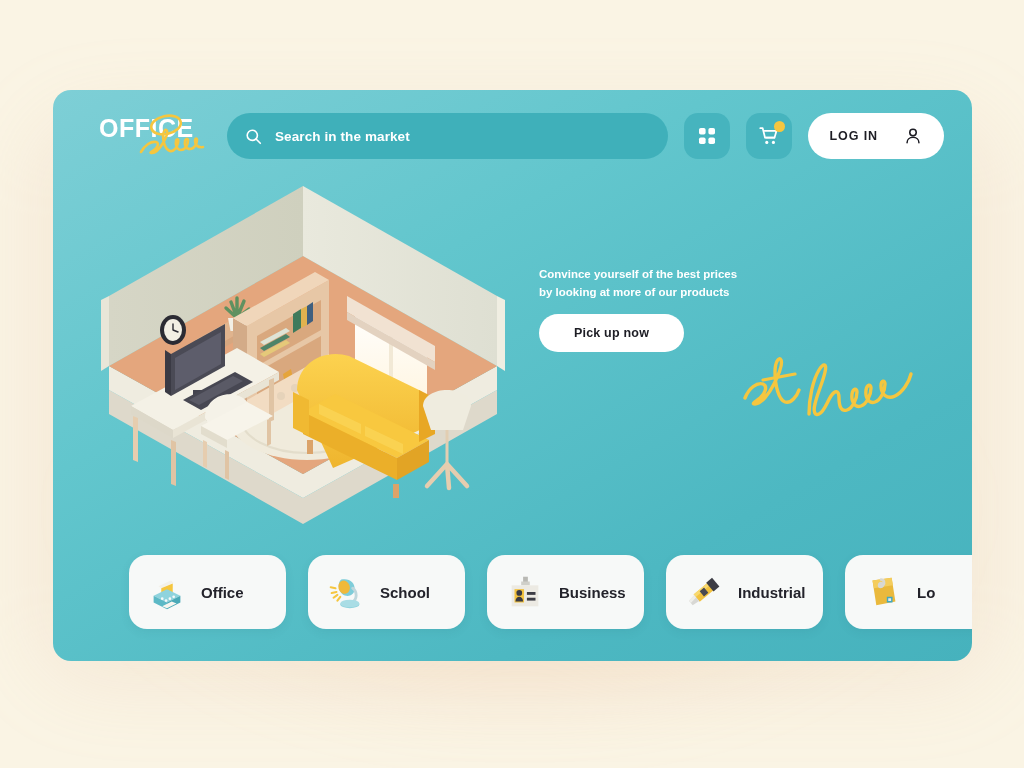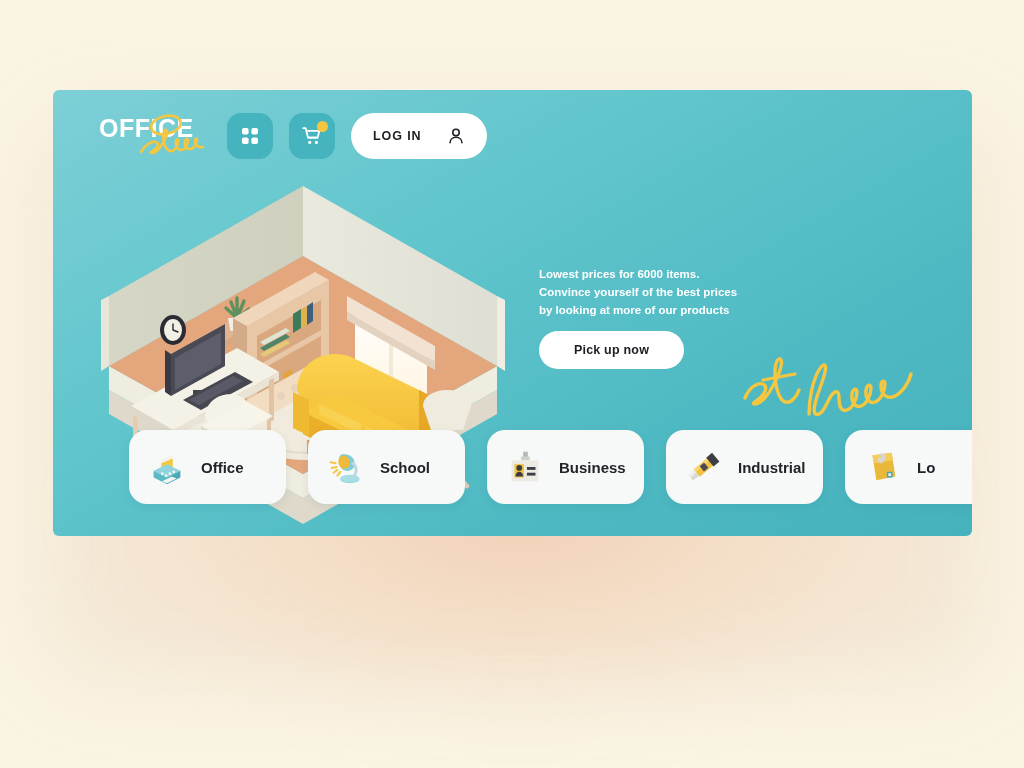--- a/index.html
+++ b/index.html
@@ -43,22 +43,22 @@
     filter: blur(40px);
     pointer-events: none;
   }
 
   
   .hero-card {
     position: absolute;
     left: 53px;
     top: 90px;
     width: 919px;
-    height: 446px;
-    border-radius: 6px;
+    height: 571px;
+    border-radius: 18px;
     background: linear-gradient(150deg, #7ecfd6 0%, #62c6cd 35%, #4db8c2 75%, #46b2bd 100%);
     overflow: hidden;
   }
 
   
   .topbar {
     position: absolute;
     left: 0; top: 0;
     width: 100%;
     height: 92px;
@@ -276,20 +276,27 @@
         <ellipse cx="33" cy="13" rx="15" ry="9" fill="none" stroke="#f5c63f" stroke-width="2.6" stroke-linecap="round" transform="rotate(-12 33 13)"></ellipse>
         <path d="M8 40 C12 33 18 29 23 30 C27 31 24 36 21 38 C18 40 16 41 19 41
                  C23 41 27 36 30 31 C33 26 35 22 34 19 C33 16 30 19 30 24
                  C30 31 33 38 37 39 C41 40 44 35 45 31 C46 27 44 26 43 29
                  C42 33 44 38 48 38 C52 38 55 33 55 29 C55 26 53 26 52 29
                  C51 33 53 37 57 37 C61 37 64 32 64 28 C64 26 62 26 62 29
                  C62 33 65 36 70 35" fill="none" stroke="#f5c63f" stroke-width="2.6" stroke-linecap="round" stroke-linejoin="round"></path>
       </svg>
     </div>
 
+    <div class="search-box">
+      <svg width="17" height="17" viewBox="0 0 20 20">
+        <circle cx="8.6" cy="8.6" r="6" fill="none" stroke="#ffffff" stroke-width="1.9"></circle>
+        <line x1="13" y1="13" x2="18" y2="18" stroke="#ffffff" stroke-width="1.9" stroke-linecap="round"></line>
+      </svg>
+      <span class="search-placeholder">Search in the market</span>
+    </div>
 
     <button class="icon-btn">
       <svg width="20" height="20" viewBox="0 0 20 20">
         <rect x="2" y="2" width="6.6" height="6.6" rx="1.8" fill="#ffffff"></rect>
         <rect x="11.4" y="2" width="6.6" height="6.6" rx="1.8" fill="#ffffff"></rect>
         <rect x="2" y="11.4" width="6.6" height="6.6" rx="1.8" fill="#ffffff"></rect>
         <rect x="11.4" y="11.4" width="6.6" height="6.6" rx="1.8" fill="#ffffff"></rect>
       </svg>
     </button>
 
@@ -431,21 +438,20 @@
       <path d="M24 34 L56 28" stroke="#f5c63f" stroke-width="3.2" stroke-linecap="round"></path>
       <path d="M70 68 C70 52 74 34 80 24 C85 16 88 18 86 26 C84 36 78 48 76 58
                C74 66 76 70 80 68 C85 66 88 56 92 50 C96 44 100 44 100 52
                C100 60 102 66 108 64 C114 62 118 52 118 46 C118 42 114 42 113 48
                C112 56 116 62 122 60 C128 58 132 48 132 42 C132 38 128 38 127 44
                C126 52 130 58 136 56 C142 54 146 44 146 38 C146 34 142 34 142 40
                C142 48 148 54 156 50 C164 46 170 36 172 28" fill="none" stroke="#f5c63f" stroke-width="3.4" stroke-linecap="round" stroke-linejoin="round"></path>
     </svg>
 
     <div class="subcopy">
-      <div>Lowest prices for 6000 items.</div>
       <div>Convince yourself of the best prices</div>
       <div>by looking at more of our products</div>
     </div>
 
     <button class="cta-btn">
       <span class="cta-label">Pick up now</span>
     </button>
   </div>
 
   <div class="cat-strip">

